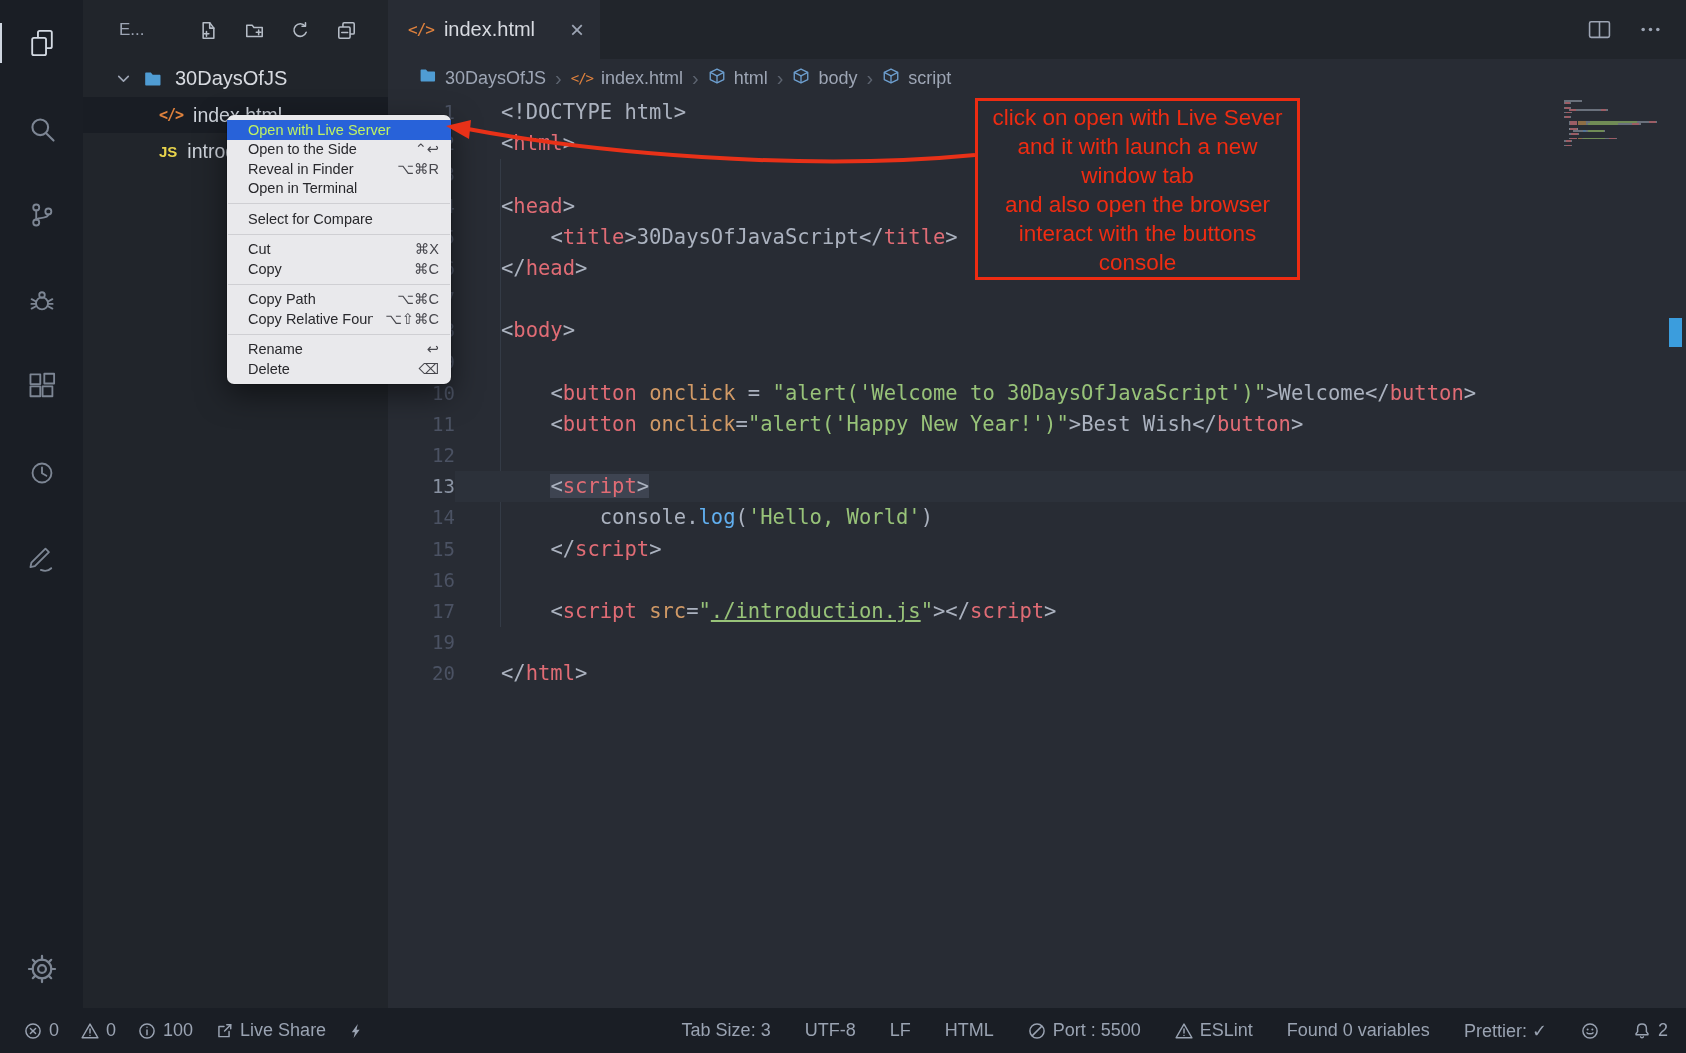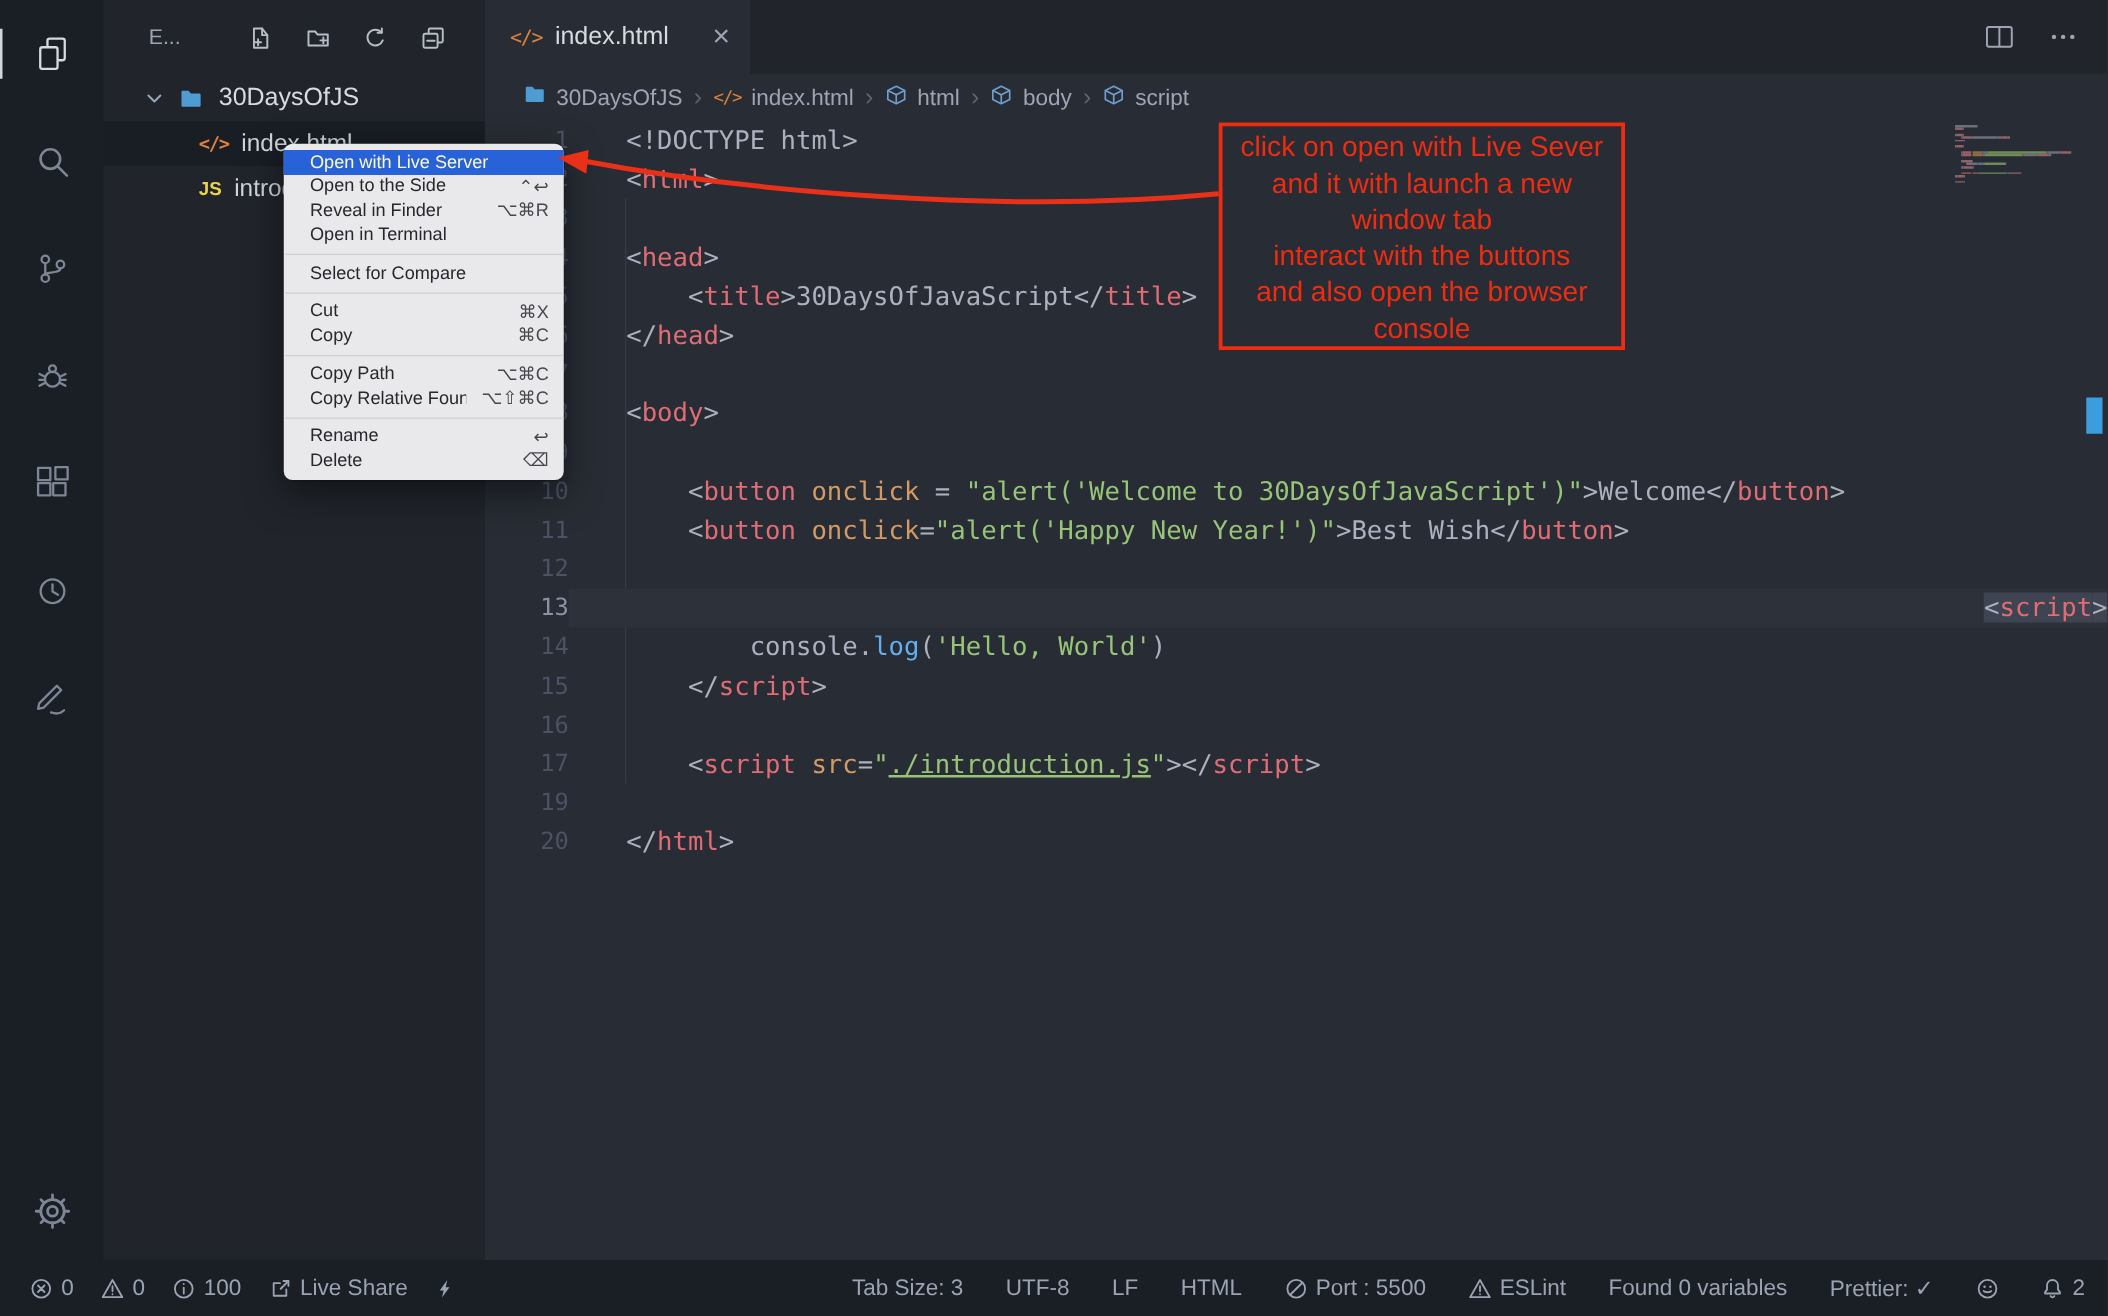--- a/index.html
+++ b/index.html
@@ -44,21 +44,21 @@
   .bc-item { display:flex; align-items:center; gap:8px; cursor:pointer; }
   .bc-sep { color:#5d6470; font-size:20px; margin:0 9px; }
   .bc-item .fi-html { font-size:14px; }
 
   .code-region { position:absolute; left:0; right:0; top:97px; bottom:0; }
   .indent-guide { position:absolute; left:112px; top:62px; width:1px; height:468px; background:#343b46; }
   .code-lines { position:absolute; inset:0; font-family:"DejaVu Sans Mono", monospace; font-size:20.5px; }
   .line { display:flex; height:31.2px; line-height:31.2px; cursor:text; }
   .num { flex:none; width:67px; text-align:right; color:#4b5263; font-size:19px; }
   .codecol { flex:1; padding-left:46px; white-space:pre; }
-  .line.active .codecol { background:#2c313a;text-align:right; }
+  .line.active .codecol { background:#2c313a; }
   .line.active .num { color:#8a93a3; }
   .tk { color:#abb2bf; }
   .tag { color:#e06c75; }
   .attr { color:#d19a66; }
   .str { color:#98c379; }
   .fn { color:#61afef; }
   .lnk { text-decoration:underline; }
   .occ { background:#3e4451; }
 
   .minimap { position:absolute; top:3px; right:22px; width:100px; }
@@ -71,21 +71,21 @@
     display:flex; align-items:center; color:#9aa3b2; font-size:18px; padding:0 18px 0 24px; }
   .sb-left { display:flex; align-items:center; gap:22px; }
   .sb-right { margin-left:auto; display:flex; align-items:center; gap:34px; }
   .sbi { display:flex; align-items:center; gap:7px; cursor:pointer; white-space:nowrap; }
   .sb-ic { display:flex; }
 
   
   .context-menu { position:absolute; left:227px; top:115px; width:224px; background:#e9e9ec; border-radius:7px;
     box-shadow:0 10px 30px rgba(0,0,0,.5), 0 0 0 1px rgba(0,0,0,.14); padding:5px 0; font-size:14.5px; color:#28282c; z-index:50; }
   .cm-item { height:19.5px; display:flex; align-items:center; padding:0 12px 0 21px; cursor:pointer; }
-  .cm-item.hl { background:#2862d9; color:#fef9c3; }
+  .cm-item.hl { background:#2862d9; color:#bef264; }
   .cm-label { flex:1; white-space:nowrap; overflow:hidden; }
   .cm-sc { margin-left:12px; color:#47474d; white-space:nowrap; }
   .cm-sep { height:1px; background:#cfcfd3; margin:5px 1px; }
 
   
   .annotation { position:absolute; left:975px; top:98px; width:325px; height:182px; border:3px solid #ee2c12;
     color:#ee2c12; font-size:22.5px; line-height:29px; text-align:center; padding-top:2px; z-index:40; }
   .arrow-overlay { position:absolute; inset:0; width:100%; height:100%; pointer-events:none; z-index:60; }
 </style>
 </head>
@@ -630,18 +630,18 @@
 
   <svg class="arrow-overlay">
     <path d="M 975 155 C 800 172, 590 152, 468 129" stroke="#e83118" stroke-width="4" fill="none"></path>
     <polygon points="446,126 471,120 469,139" fill="#e83118"></polygon>
   </svg>
 
   <div class="annotation">
       <div class="an-line">click on open with Live Sever</div>
       <div class="an-line">and it with launch a new</div>
       <div class="an-line">window tab</div>
+      <div class="an-line">and also open the browser</div>
       <div class="an-line">interact with the buttons</div>
-      <div class="an-line">and also open the browser</div>
       <div class="an-line">console</div>
     </div>
 
 </div>
 
 </body></html>

